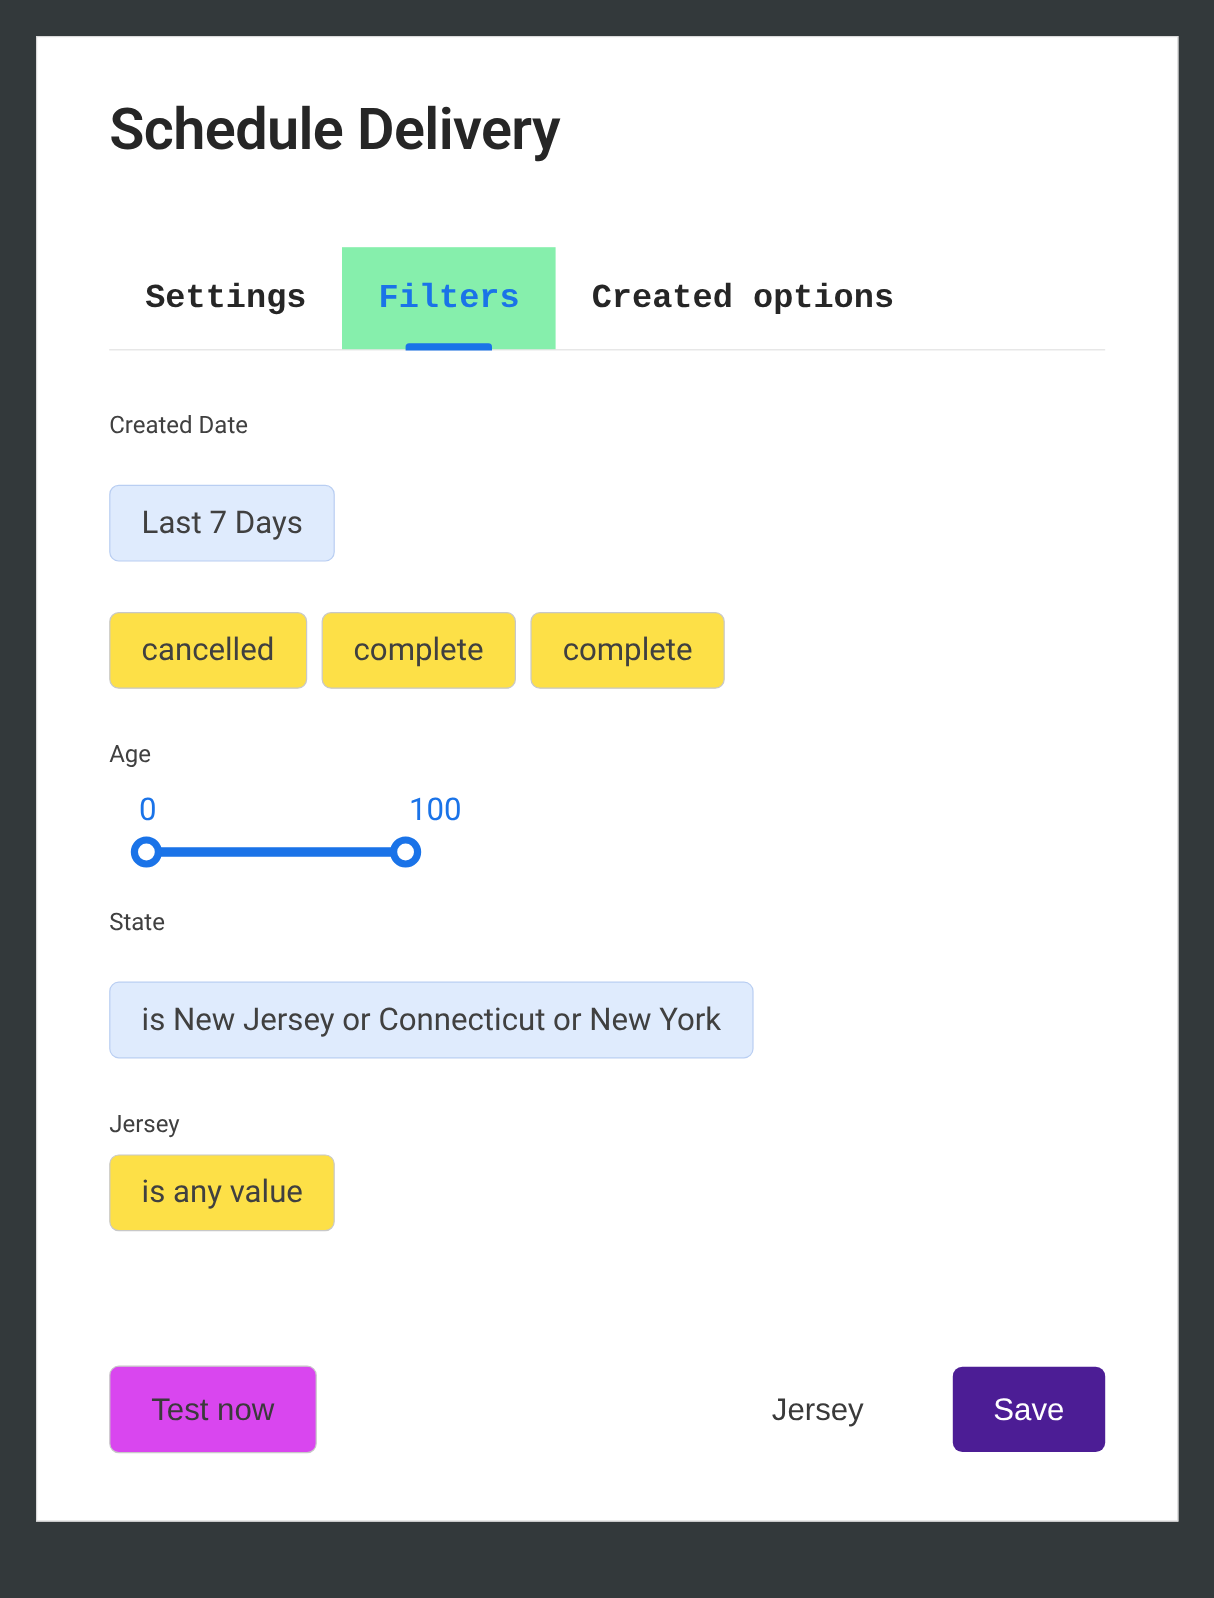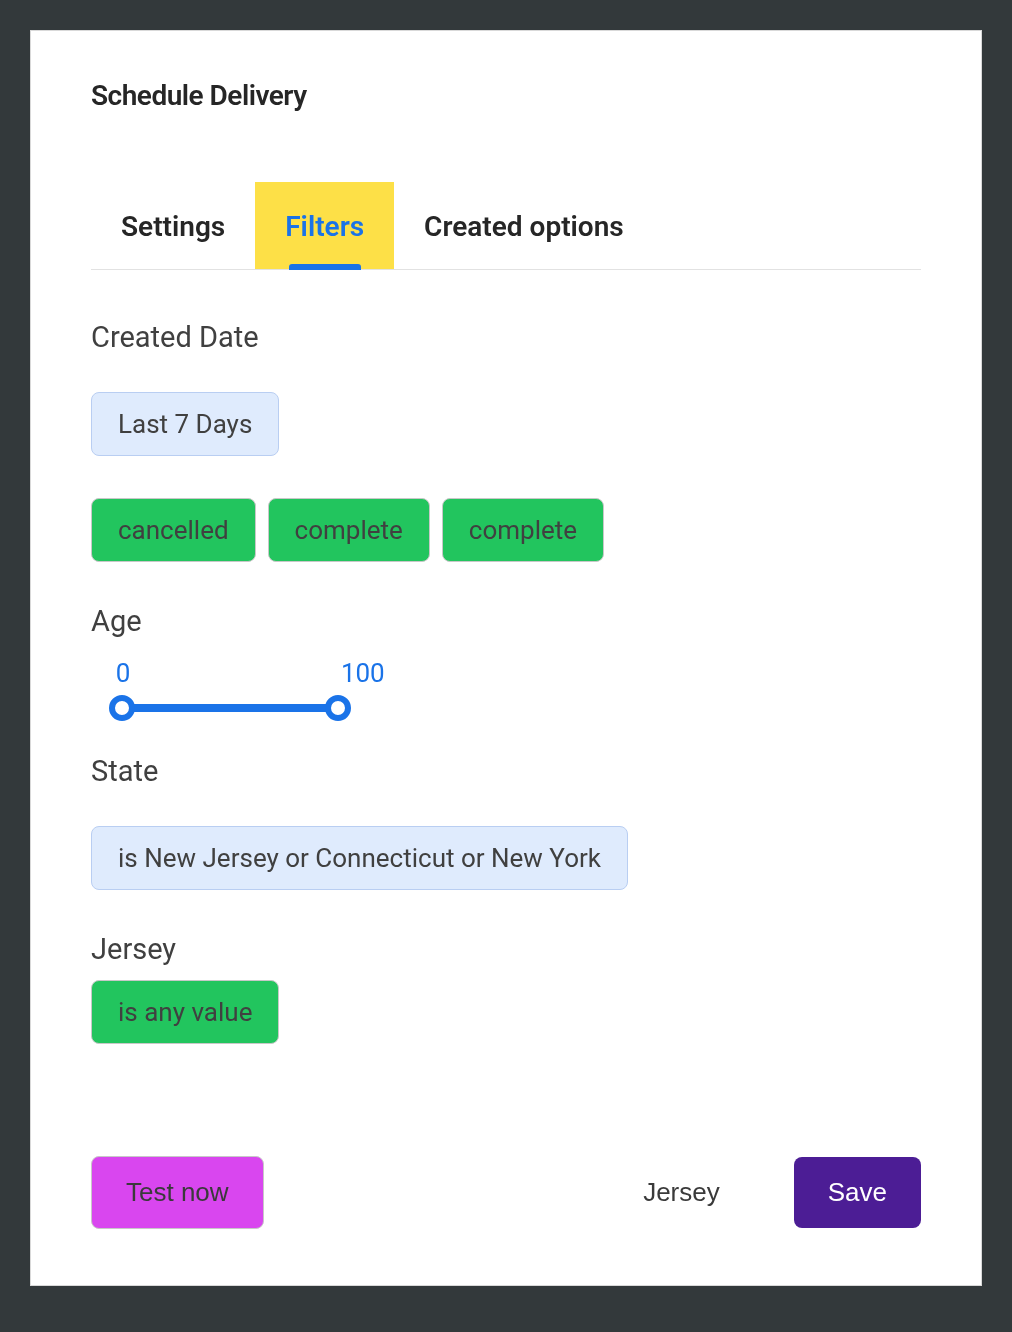--- a/index.html
+++ b/index.html
@@ -14,72 +14,73 @@
   }
   .modal {
     width: 952px;
     background: #ffffff;
     border: 1px solid #d9d9d9;
     padding: 48px 60px 56px 60px;
     display: flex;
     flex-direction: column;
   }
   .modal-title {
-    font-size: 28px;
+    font-size: 48px;
     font-weight: 600;
     color: #262626;
     letter-spacing: -0.5px;
     margin-bottom: 70px;
   }
   .tabs {
     display: flex;
     border-bottom: 1px solid #e2e2e2;
     margin-bottom: 50px;
   }
   .tab {
     padding: 28px 30px 26px 30px;
     font-size: 28px;
     font-weight: 600;
     color: #262626;
     cursor: pointer;
     position: relative;
+    font-family: Liberation Mono, monospace;
   }
   .tab.active {
-    background: #fde047;
+    background: #86efac;
     color: #1a73e8;
     text-align: center;
   }
   .tab.active::after {
     content: "";
     position: absolute;
     left: 50%;
     transform: translateX(-50%);
     bottom: -1px;
     width: 72px;
     height: 6px;
     background: #1a73e8;
     border-radius: 3px 3px 0 0;
   }
   .filter-group { margin-bottom: 42px; }
   .filter-label {
-    font-size: 29px;
+    font-size: 20px;
     color: #404040;
     margin-bottom: 14px;
     font-weight: 400;
   }
   .chips { display: flex; flex-wrap: wrap; gap: 12px; }
   .chip {
     display: inline-flex;
     align-items: center;
     padding: 16px 26px;
     font-size: 26px;
     color: #404040;
     border: 1px solid #c8c8c8;
     border-radius: 8px;
-    background: #22c55e;
+    background: #fde047;
     cursor: pointer;
   }
   .chip.selected {
     background: #dfebfd;
     border-color: #b9cef2;
     margin-top: 24px;
   }
   
   .slider-wrap { padding: 6px 4px 0 4px; }
   .slider-values { position: relative; height: 34px; margin-bottom: 4px; }

